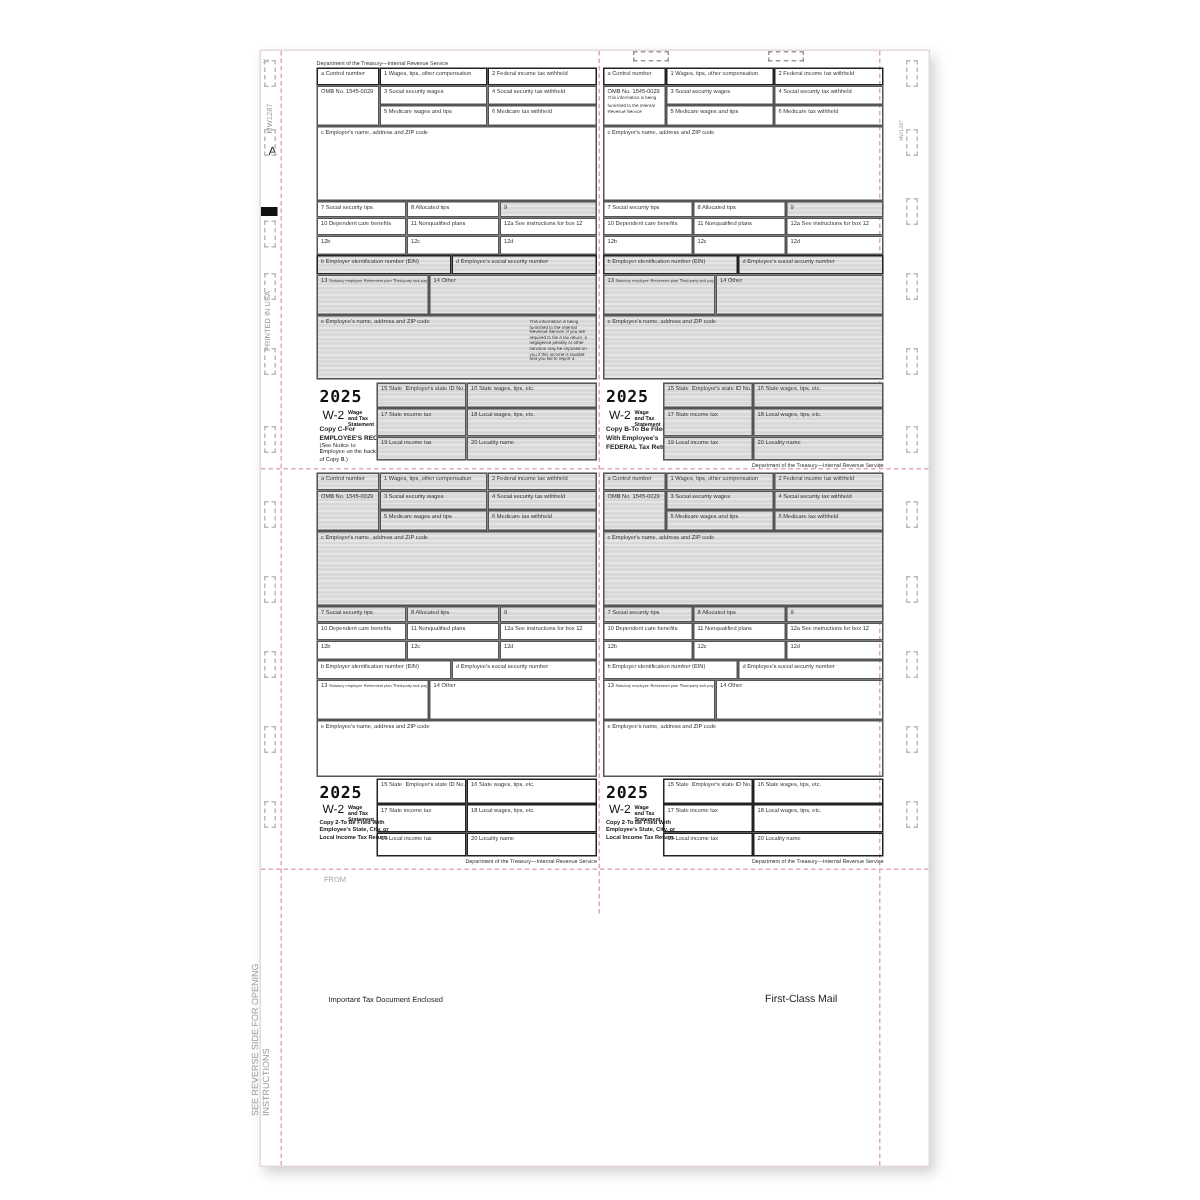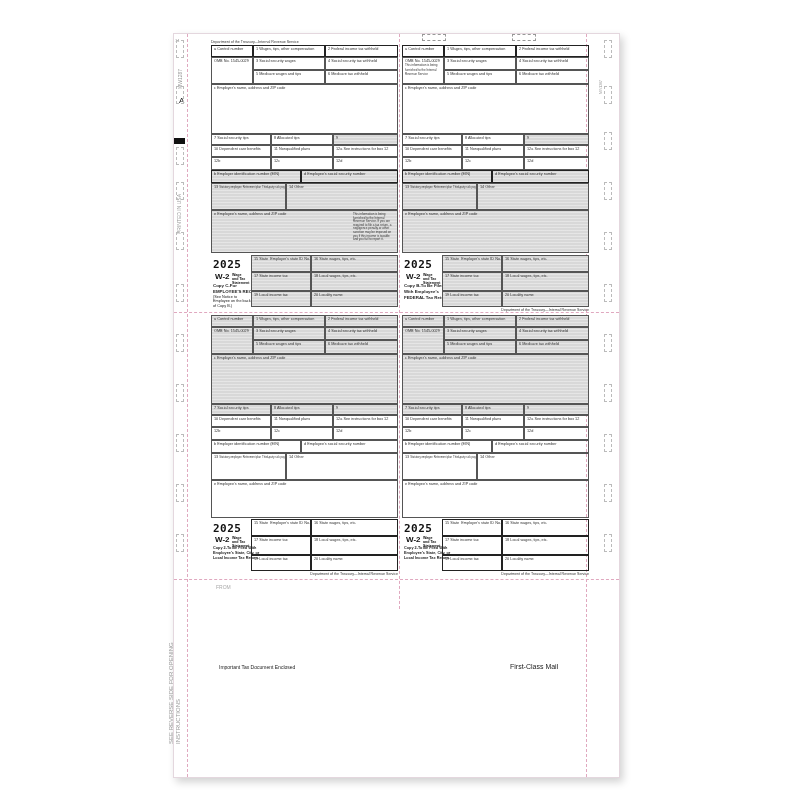--- a/index.html
+++ b/index.html
@@ -10,21 +10,21 @@
 .hole{position:absolute;width:8px;height:18px;border:1px dashed #bbb}
 .side-txt{position:absolute;font-size:5px;color:#999;transform:rotate(-90deg);transform-origin:left top;white-space:nowrap}
 .marker{position:absolute;width:11px;height:6px;background:#111}
 .copy{position:absolute;width:187px;font-size:3.6px;color:#333}
 .copy .dept{position:absolute;top:0;left:0;font-size:3.6px;white-space:nowrap}
 .copy .dept-bot{position:absolute;right:0;font-size:3.6px;white-space:nowrap}
 .cell{position:absolute;border:0.6px solid #555;padding:1px 2px;overflow:hidden;white-space:nowrap;font-size:3.8px;line-height:4.4px}
 .shade{background:#d8d8d8;background-image:repeating-linear-gradient(0deg,rgba(255,255,255,.35) 0 1px,transparent 1px 3px)}
 .bold{border-width:1px;border-color:#222}
 .year{position:absolute;font-family:"DejaVu Sans Mono",monospace;font-size:11px;font-weight:bold;letter-spacing:0.5px;color:#111}
-.w2{position:absolute;font-size:8px;font-weight:bold;color:#111}
+.w2{position:absolute;font-size:8px;font-weight:normal;color:#111}
 .ctitle{position:absolute;font-size:3.6px;font-weight:bold;line-height:4px;color:#111}
 .cnote{position:absolute;font-size:4.4px;font-weight:bold;line-height:5.6px;color:#222}
 .small-dash{position:absolute;border:0.6px dashed #999;height:7px;width:24px}
 .env{position:absolute;font-size:5px;color:#222}
 </style>
 </head>
 <body>
 
 <div class="sheet">
 

